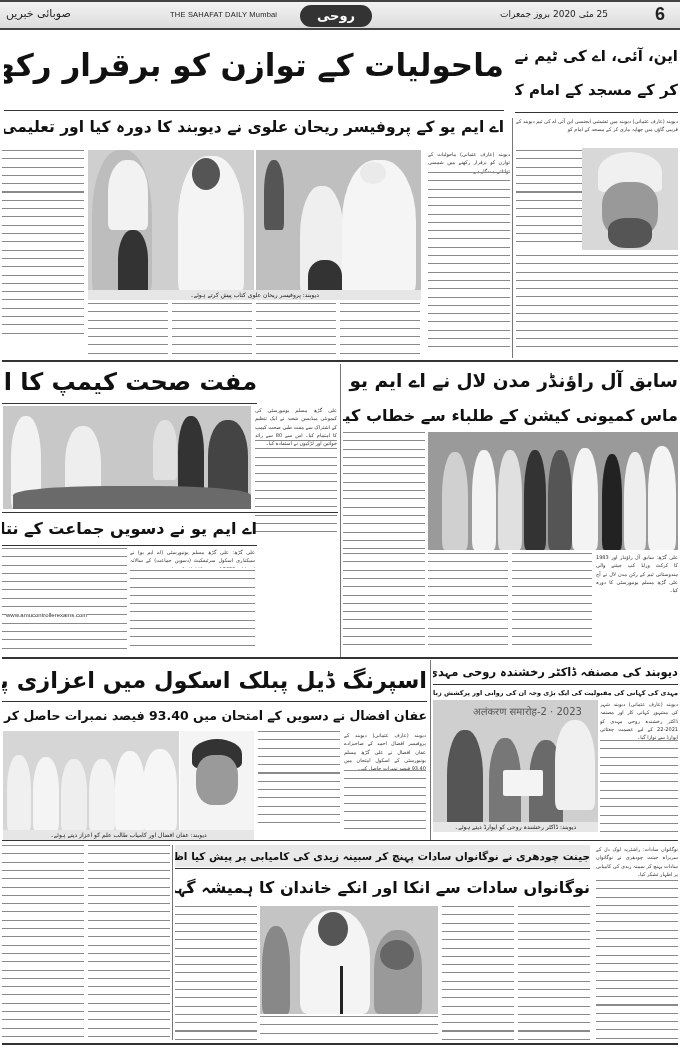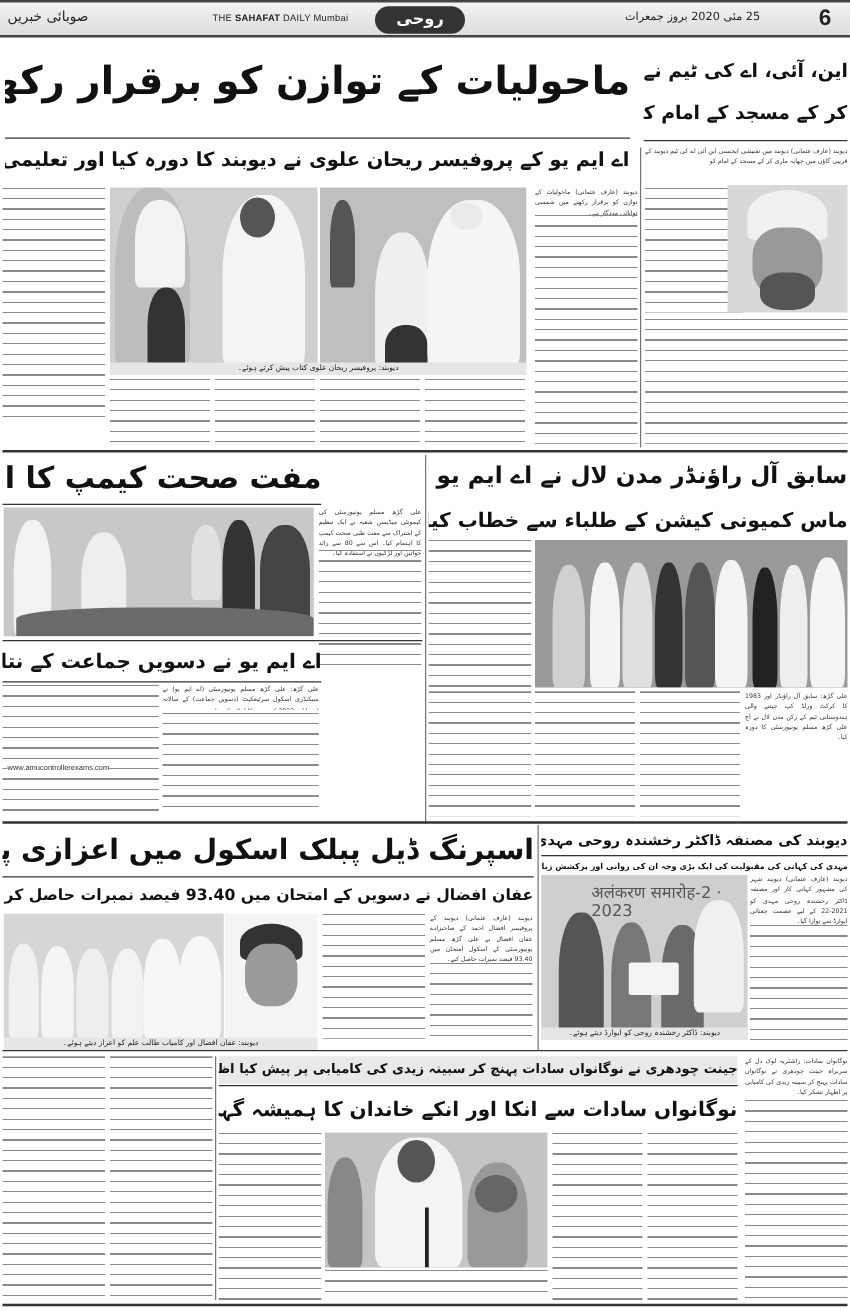--- a/index.html
+++ b/index.html
@@ -3,21 +3,21 @@
 <meta charset="utf-8">
 <style>
   * { box-sizing: border-box; margin: 0; padding: 0; }
   html, body { width: 680px; height: 1049px; background: #fff; overflow: hidden; }
   body { font-family: "DejaVu Sans", sans-serif; color: #111; position: relative; }
   .abs { position: absolute; }
   .rtl { direction: rtl; text-align: left; }
   .masthead { left: 0; top: 0; width: 680px; height: 30px; border-top: 2px solid #444; border-bottom: 2px solid #444; background: linear-gradient(#f3f3f3, #dcdcdc); }
   .mh-left { left: 6px; top: 5px; font-size: 11px; color: #222; }
   .mh-pub { left: 170px; top: 8px; font-size: 7.5px; color: #222; letter-spacing: .2px; font-family: "Liberation Sans", sans-serif; }
-  .mh-pub b { font-weight: 700; }
+  .mh-pub b { font-weight: 400; }
   .mh-logo { left: 300px; top: 3px; width: 72px; height: 22px; background: #333; color: #fff; border-radius: 12px; text-align: center; font-size: 13px; line-height: 22px; font-weight: bold; }
   .mh-date { left: 500px; top: 7px; font-size: 9px; color: #222; }
   .mh-page { left: 655px; top: 2px; font-size: 18px; font-weight: bold; font-family: "Liberation Sans", sans-serif; color: #222; }
   .rule { background: #333; height: 1px; }
   .rule2 { background: #333; height: 2px; }
   .vrule { background: #777; width: 1px; }
   .hl { font-weight: bold; color: #111; white-space: nowrap; overflow: hidden; font-family: "DejaVu Sans", sans-serif; }
   .col { font-size: 5px; line-height: 8.3px; color: #333; overflow: hidden; text-align: justify; direction: rtl; }
   .photo { background: #888; overflow: hidden; }
   .caption { font-size: 6px; color: #222; text-align: center; background: #e6e6e6; line-height: 10px; direction: rtl; }
@@ -142,21 +142,21 @@
 <div class="abs caption" style="left:3px;top:830px;width:251px;">دیوبند: عفان افضال اور کامیاب طالب علم کو اعزاز دیتے ہوئے۔</div>
 <div class="abs col" style="left:344px;top:731px;width:82px;height:100px;">دیوبند (عارف عثمانی) دیوبند کے پروفیسر افضال احمد کے صاحبزادے عفان افضال نے علی گڑھ مسلم یونیورسٹی کے اسکول امتحان میں 93.40 فیصد نمبرات حاصل کیے۔</div>
 <div class="abs col lines" style="left:258px;top:731px;width:82px;height:100px;"></div>
 <div class="abs col lines" style="left:344px;top:770px;width:82px;height:62px;"></div>
 
 <div class="abs vrule" style="left:430px;top:660px;height:180px;"></div>
 <div class="abs hl rtl" style="left:433px;top:660px;width:245px;font-size:11.5px;line-height:24px;">دیوبند کی مصنفہ ڈاکٹر رخشندہ روحی مہدی کو عصمت چغتائی ایوارڈ</div>
 <div class="abs rule" style="left:433px;top:684px;width:245px;"></div>
 <div class="abs hl rtl" style="left:433px;top:686px;width:245px;font-size:6.5px;line-height:14px;">مہدی کی کہانی کی مقبولیت کی ایک بڑی وجہ ان کی روانی اور پرکشش زبان کا انداز ہے: پروفیسر اسلم جمشید پوری</div>
 <div class="abs photo" style="left:433px;top:700px;width:165px;height:132px;background:#cfcfcf;">
-  <div class="abs" style="left:40px;top:4px;font-size:13px;color:#555;">अलंकरण समारोह-2 · 2023</div>
+  <div class="abs" style="left:40px;top:4px;font-size:10px;color:#555;">अलंकरण समारोह-2 · 2023</div>
   <div class="fig" style="left:14px;top:30px;width:36px;height:102px;background:#555;"></div>
   <div class="fig" style="left:56px;top:38px;width:32px;height:94px;background:#777;"></div>
   <div class="fig" style="left:96px;top:40px;width:34px;height:92px;background:#6a6a6a;"></div>
   <div class="fig" style="left:122px;top:20px;width:40px;height:90px;background:#f0f0f0;"></div>
   <div class="fig" style="left:70px;top:70px;width:40px;height:26px;background:#f4f4f4;border-radius:2px;"></div>
 </div>
 <div class="abs caption" style="left:433px;top:822px;width:165px;">دیوبند: ڈاکٹر رخشندہ روحی کو ایوارڈ دیتے ہوئے۔</div>
 <div class="abs col" style="left:600px;top:700px;width:78px;height:135px;">دیوبند (عارف عثمانی) دیوبند شہر کی مشہور کہانی کار اور مصنفہ ڈاکٹر رخشندہ روحی مہدی کو 2021-22 کے لیے عصمت چغتائی ایوارڈ سے نوازا گیا۔</div>
 <div class="abs col lines" style="left:600px;top:740px;width:78px;height:95px;"></div>
 

